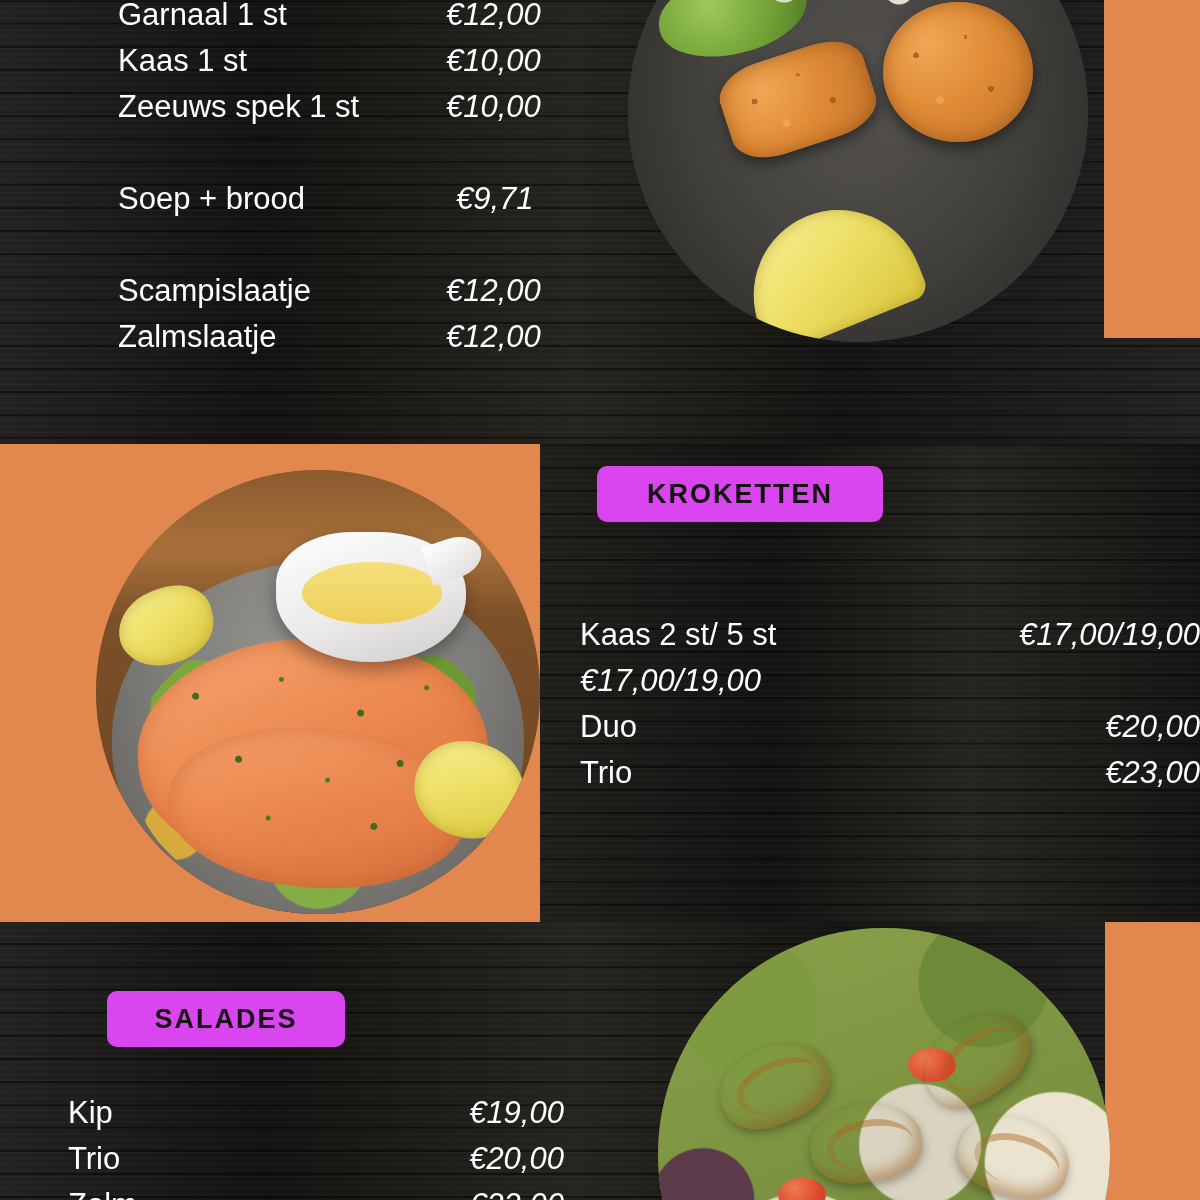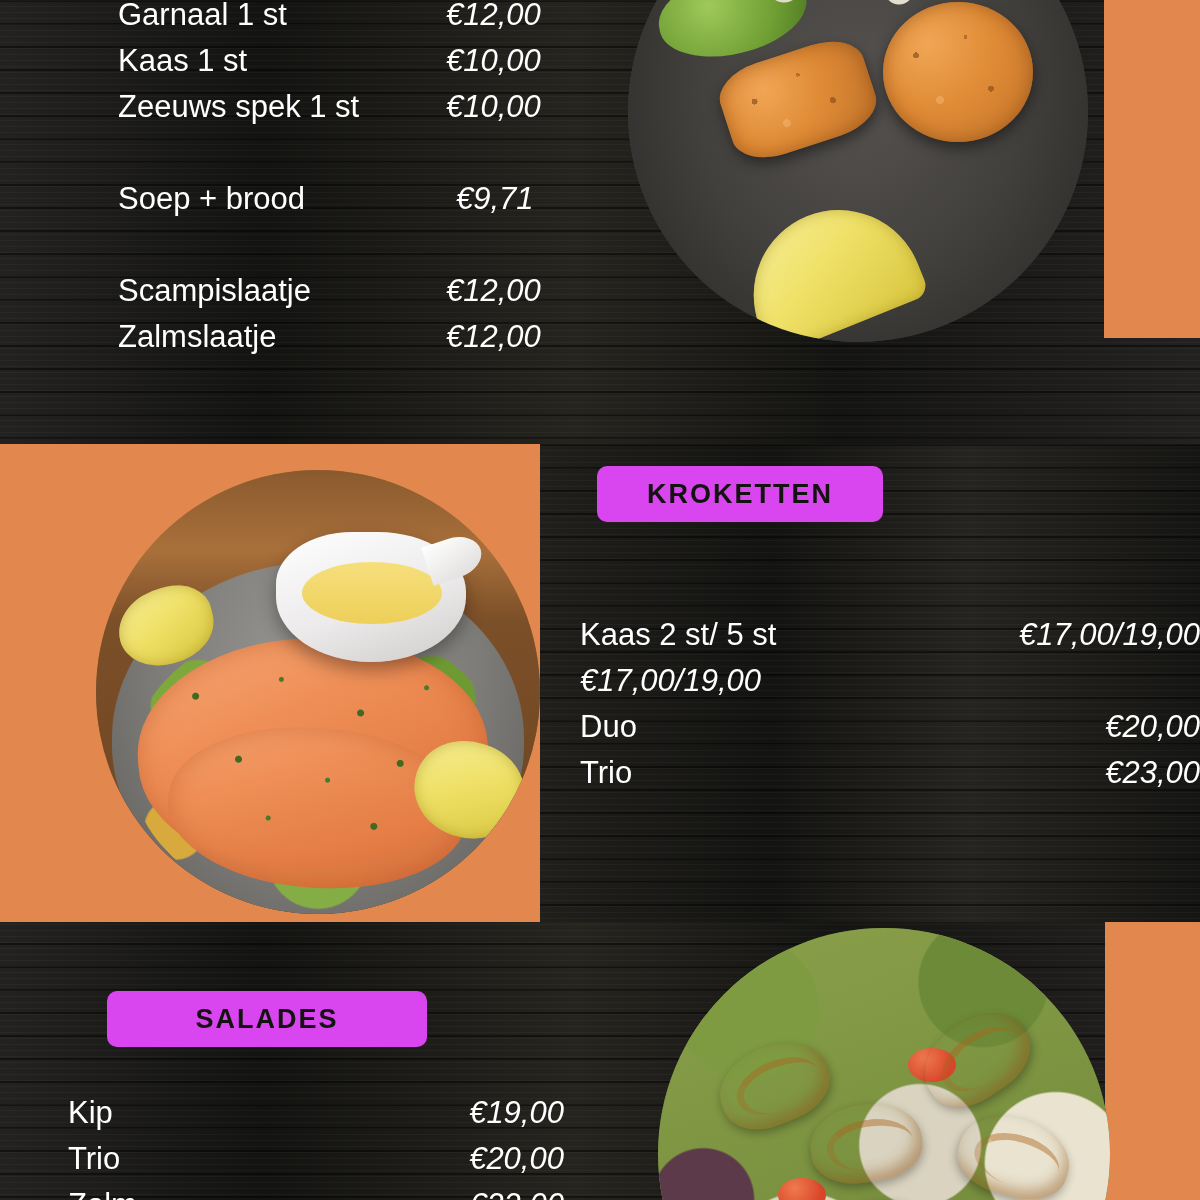--- a/index.html
+++ b/index.html
@@ -242,21 +242,21 @@
     position: absolute;
     background: #d946ef;
     border-radius: 10px;
     display: flex; align-items: center; justify-content: center;
     color: #141311;
     font-weight: 700;
     letter-spacing: 2px;
     z-index: 8;
   }
   .chip-kroketten { left: 597px; top: 466px; width: 286px; height: 56px; font-size: 27px; }
-  .chip-salades   { left: 107px; top: 991px; width: 320px; height: 56px; font-size: 27px; }
+  .chip-salades   { left: 107px; top: 991px; width: 238px; height: 56px; font-size: 27px; }
 
   
   .menu-block { position: absolute; z-index: 9; }
   .row {
     display: flex;
     align-items: baseline;
     color: #ffffff;
   }
   .row .name {
     font-style: normal;

